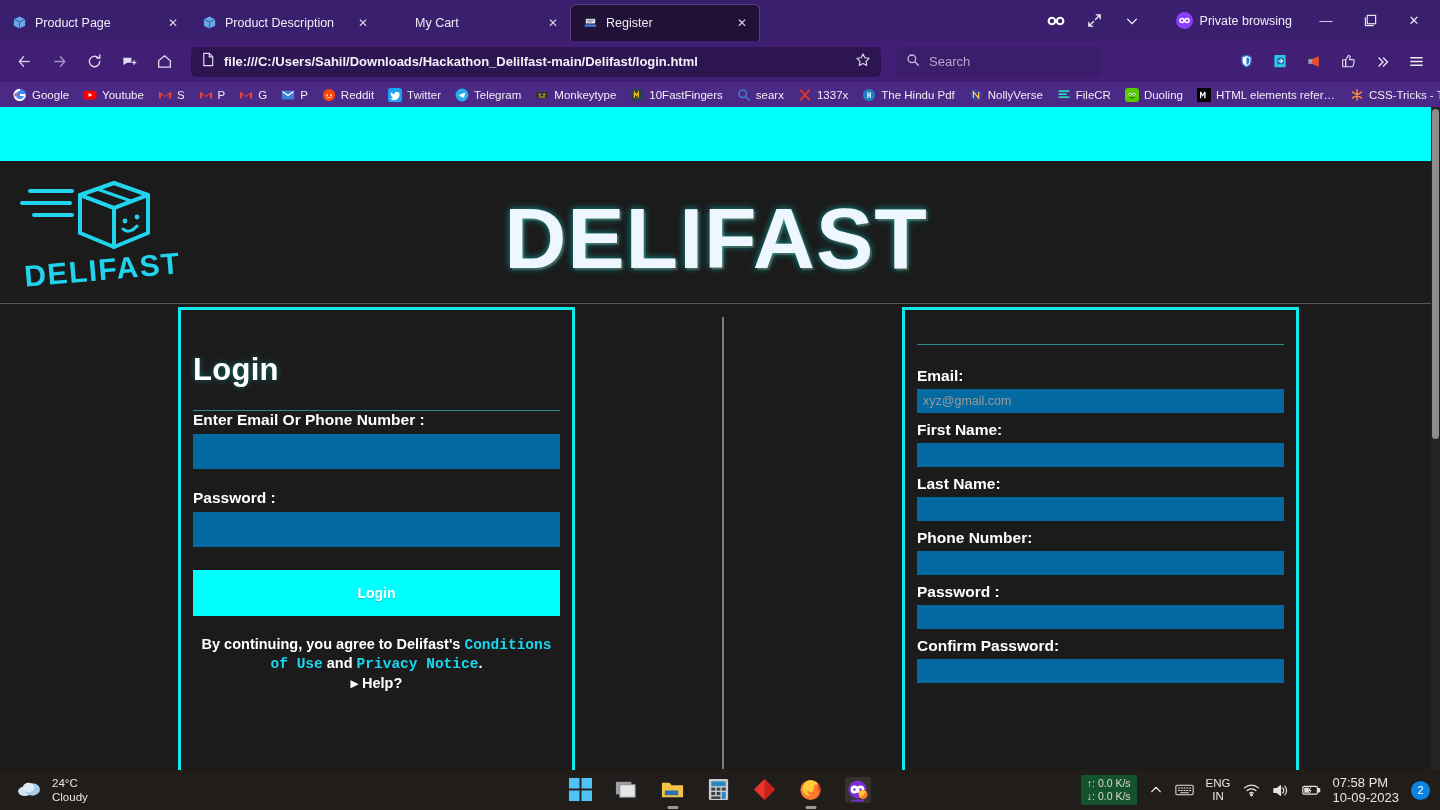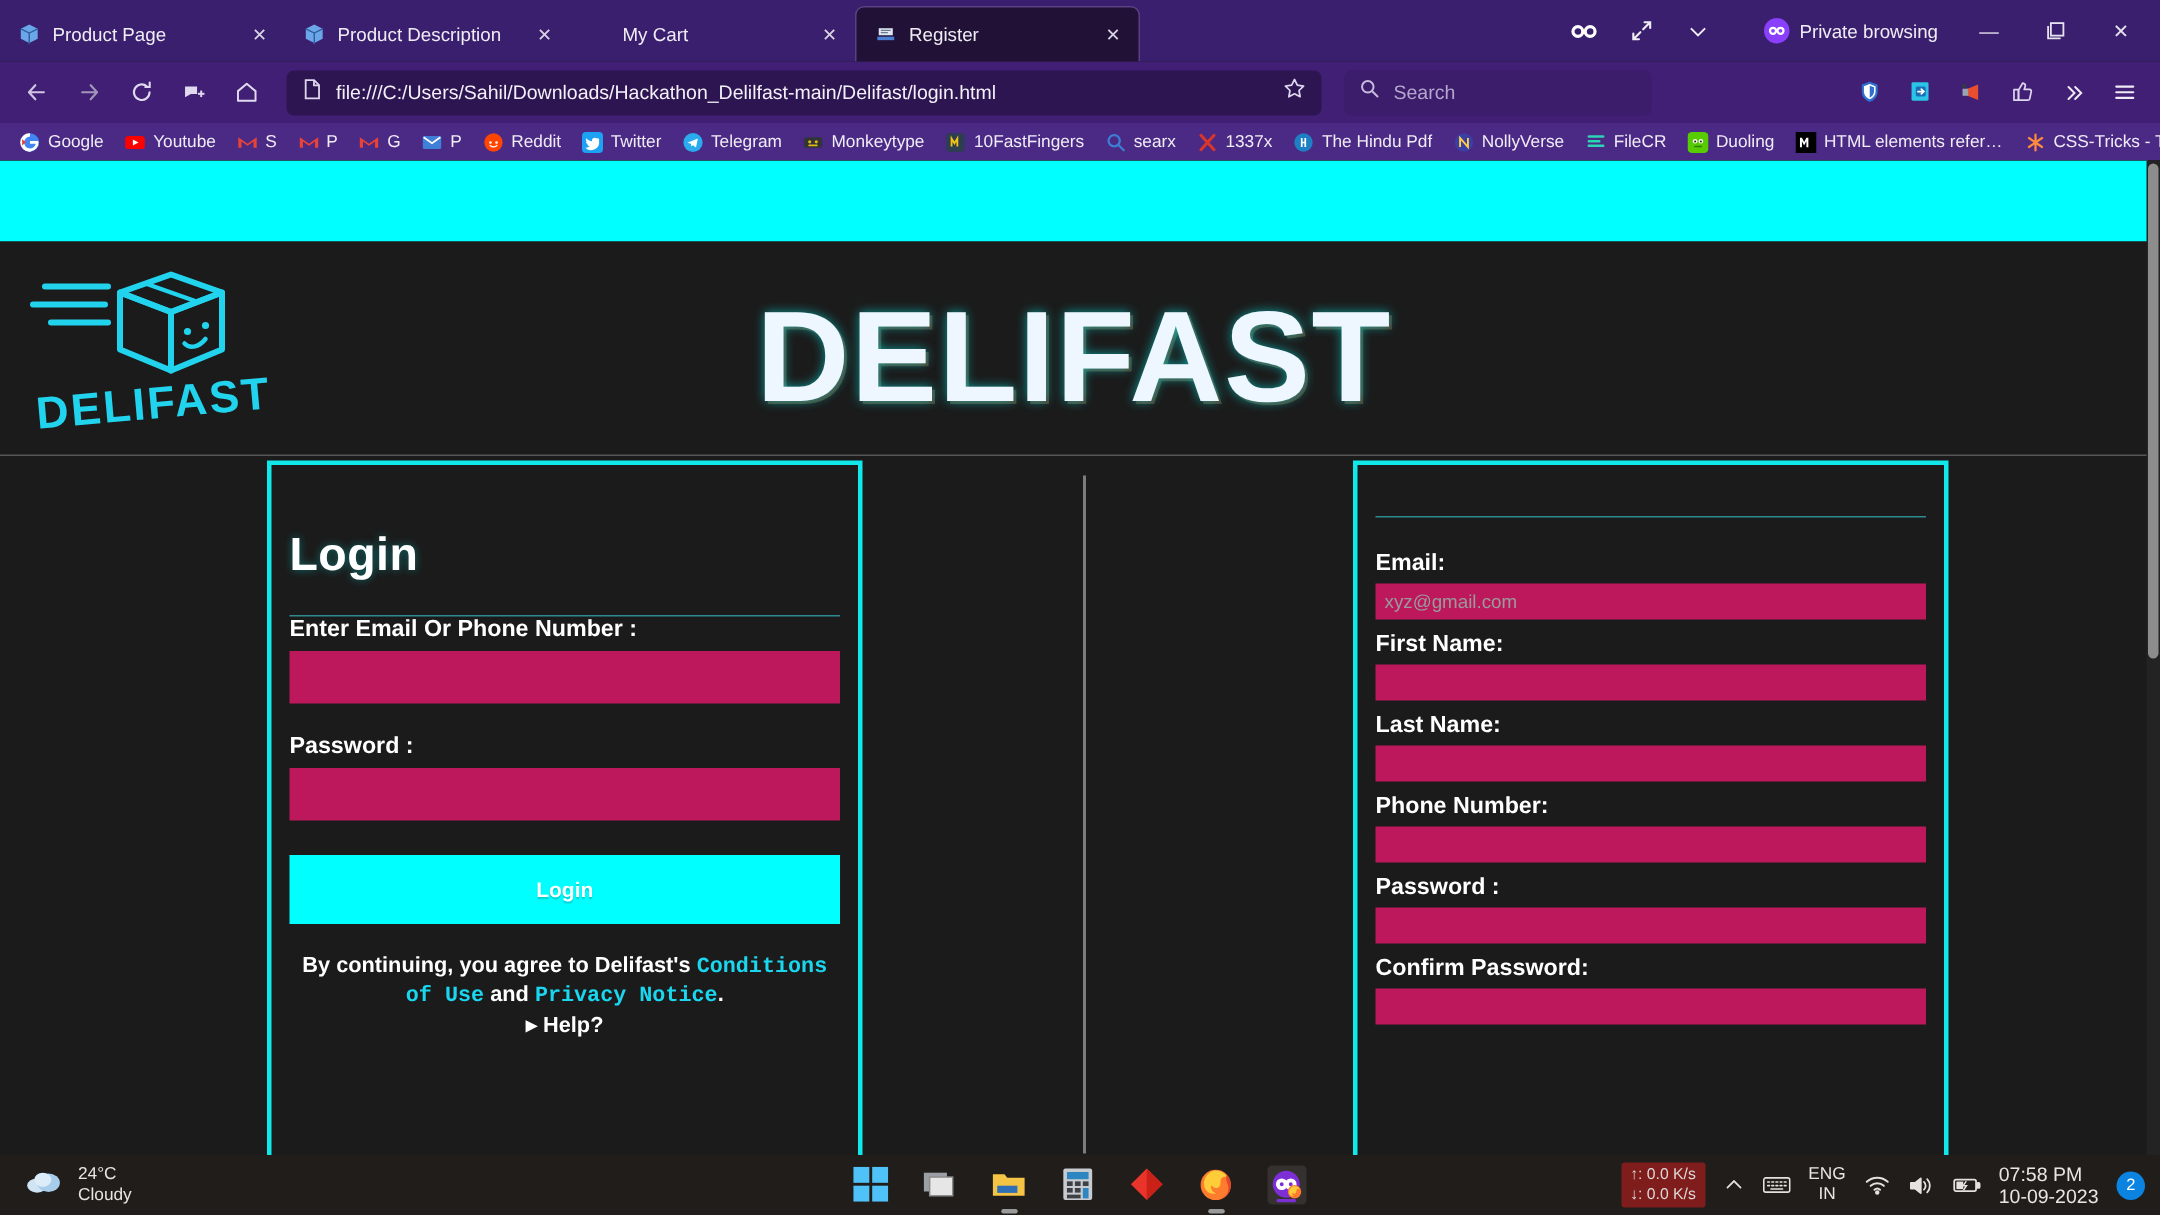--- a/index.html
+++ b/index.html
@@ -67,21 +67,21 @@
     width: 33px; height: 31px; display: flex; align-items: center;
     justify-content: center; color: #cfc6e2;
   }
   .urlbar {
     flex: 0 0 690px; margin-left: 8px; height: 30px; background: #2c1551;
     border-radius: 5px; display: flex; align-items: center;
     padding: 0 10px; gap: 9px;
   }
   .urlbar .urltext {
     flex: 1; color: #f3f0f8; font-size: 13px; white-space: nowrap;
-    overflow: hidden; text-overflow: ellipsis;
+    overflow: hidden; text-overflow: ellipsis; font-weight: bold;
   }
   .searchbar {
     flex: 0 0 205px; margin-left: 13px; height: 30px; background: #3b1d6b;
     border-radius: 5px; display: flex; align-items: center;
     padding: 0 10px; gap: 9px;
   }
   .searchbar .ph { color: #b4a7cd; font-size: 13px; }
   .navright { margin-left: auto; display: flex; align-items: center; gap: 3px; }
   .navright .ic {
     width: 31px; height: 31px; display: flex; align-items: center;
@@ -144,21 +144,21 @@
     padding: 30px 0 0 0; letter-spacing: .3px;
     text-shadow: 0 0 6px rgba(0,255,255,.35);
   }
   .card .rule {
     height: 1px; background: #2d8b8f; margin: 22px 0 0 0;
   }
   .field-label {
     color: #ffffff; font-weight: 700; font-size: 15.5px; margin-bottom: 5px;
   }
   .txt-input {
-    width: 100%; height: 34px; background: #be185d; border: 0;
+    width: 100%; height: 34px; background: #0369a1; border: 0;
     font-size: 13.5px; padding: 12px 6px; color: #111;
     font-family: "Liberation Sans", sans-serif; display: block;
   }
   .txt-input::placeholder { color: #9a9a9a; }
   #login-card .txt-input { height: 35px; }
   .login-btn {
     width: 100%; height: 46px; background: #00ffff; border: 0;
     color: #ffffff; font-weight: 700; font-size: 14px; cursor: pointer;
     font-family: "Liberation Sans", sans-serif;
     text-shadow: 0 1px 1px rgba(0,0,0,.2);
@@ -200,21 +200,21 @@
   .tb-app { width: 26px; height: 26px; position: relative; display:block; }
   .tb-app .dot {
     position: absolute; bottom: -6px; left: 50%; transform: translateX(-50%);
     width: 11px; height: 3px; border-radius: 2px; background: #9a9a9a;
   }
   .tb-right {
     position: absolute; right: 10px; display: flex; align-items: center; gap: 12px;
   }
   .tb-net {
     color: #dcd9d6; font-size: 10.5px; line-height: 13px; text-align: right;
-    background: #7f1d1d; padding: 2px 6px; border-radius: 2px;
+    background: #14532d; padding: 2px 6px; border-radius: 2px;
   }
   .tb-ic { color: #e5e2de; display: flex; align-items: center; }
   .tb-lang { color: #e8e6e3; font-size: 11.5px; line-height: 13px; text-align: center; }
   .tb-clock { color: #e8e6e3; font-size: 13px; line-height: 15px; }
   .tb-badge {
     width: 19px; height: 19px; border-radius: 50%; background: #0a84e0;
     color: #fff; font-size: 11px; display: flex; align-items: center;
     justify-content: center;
   }
 </style>

